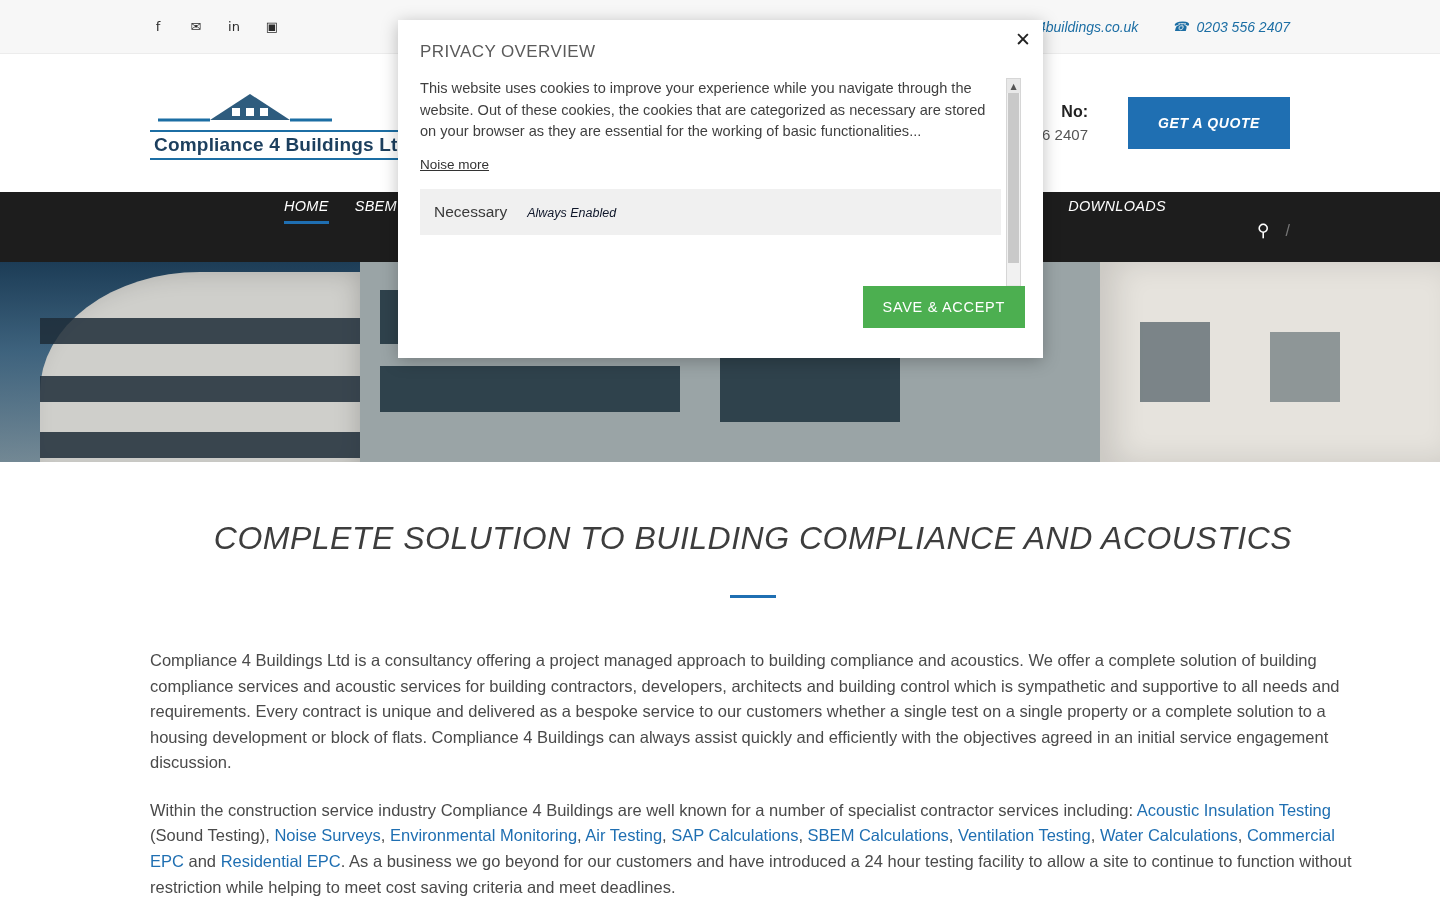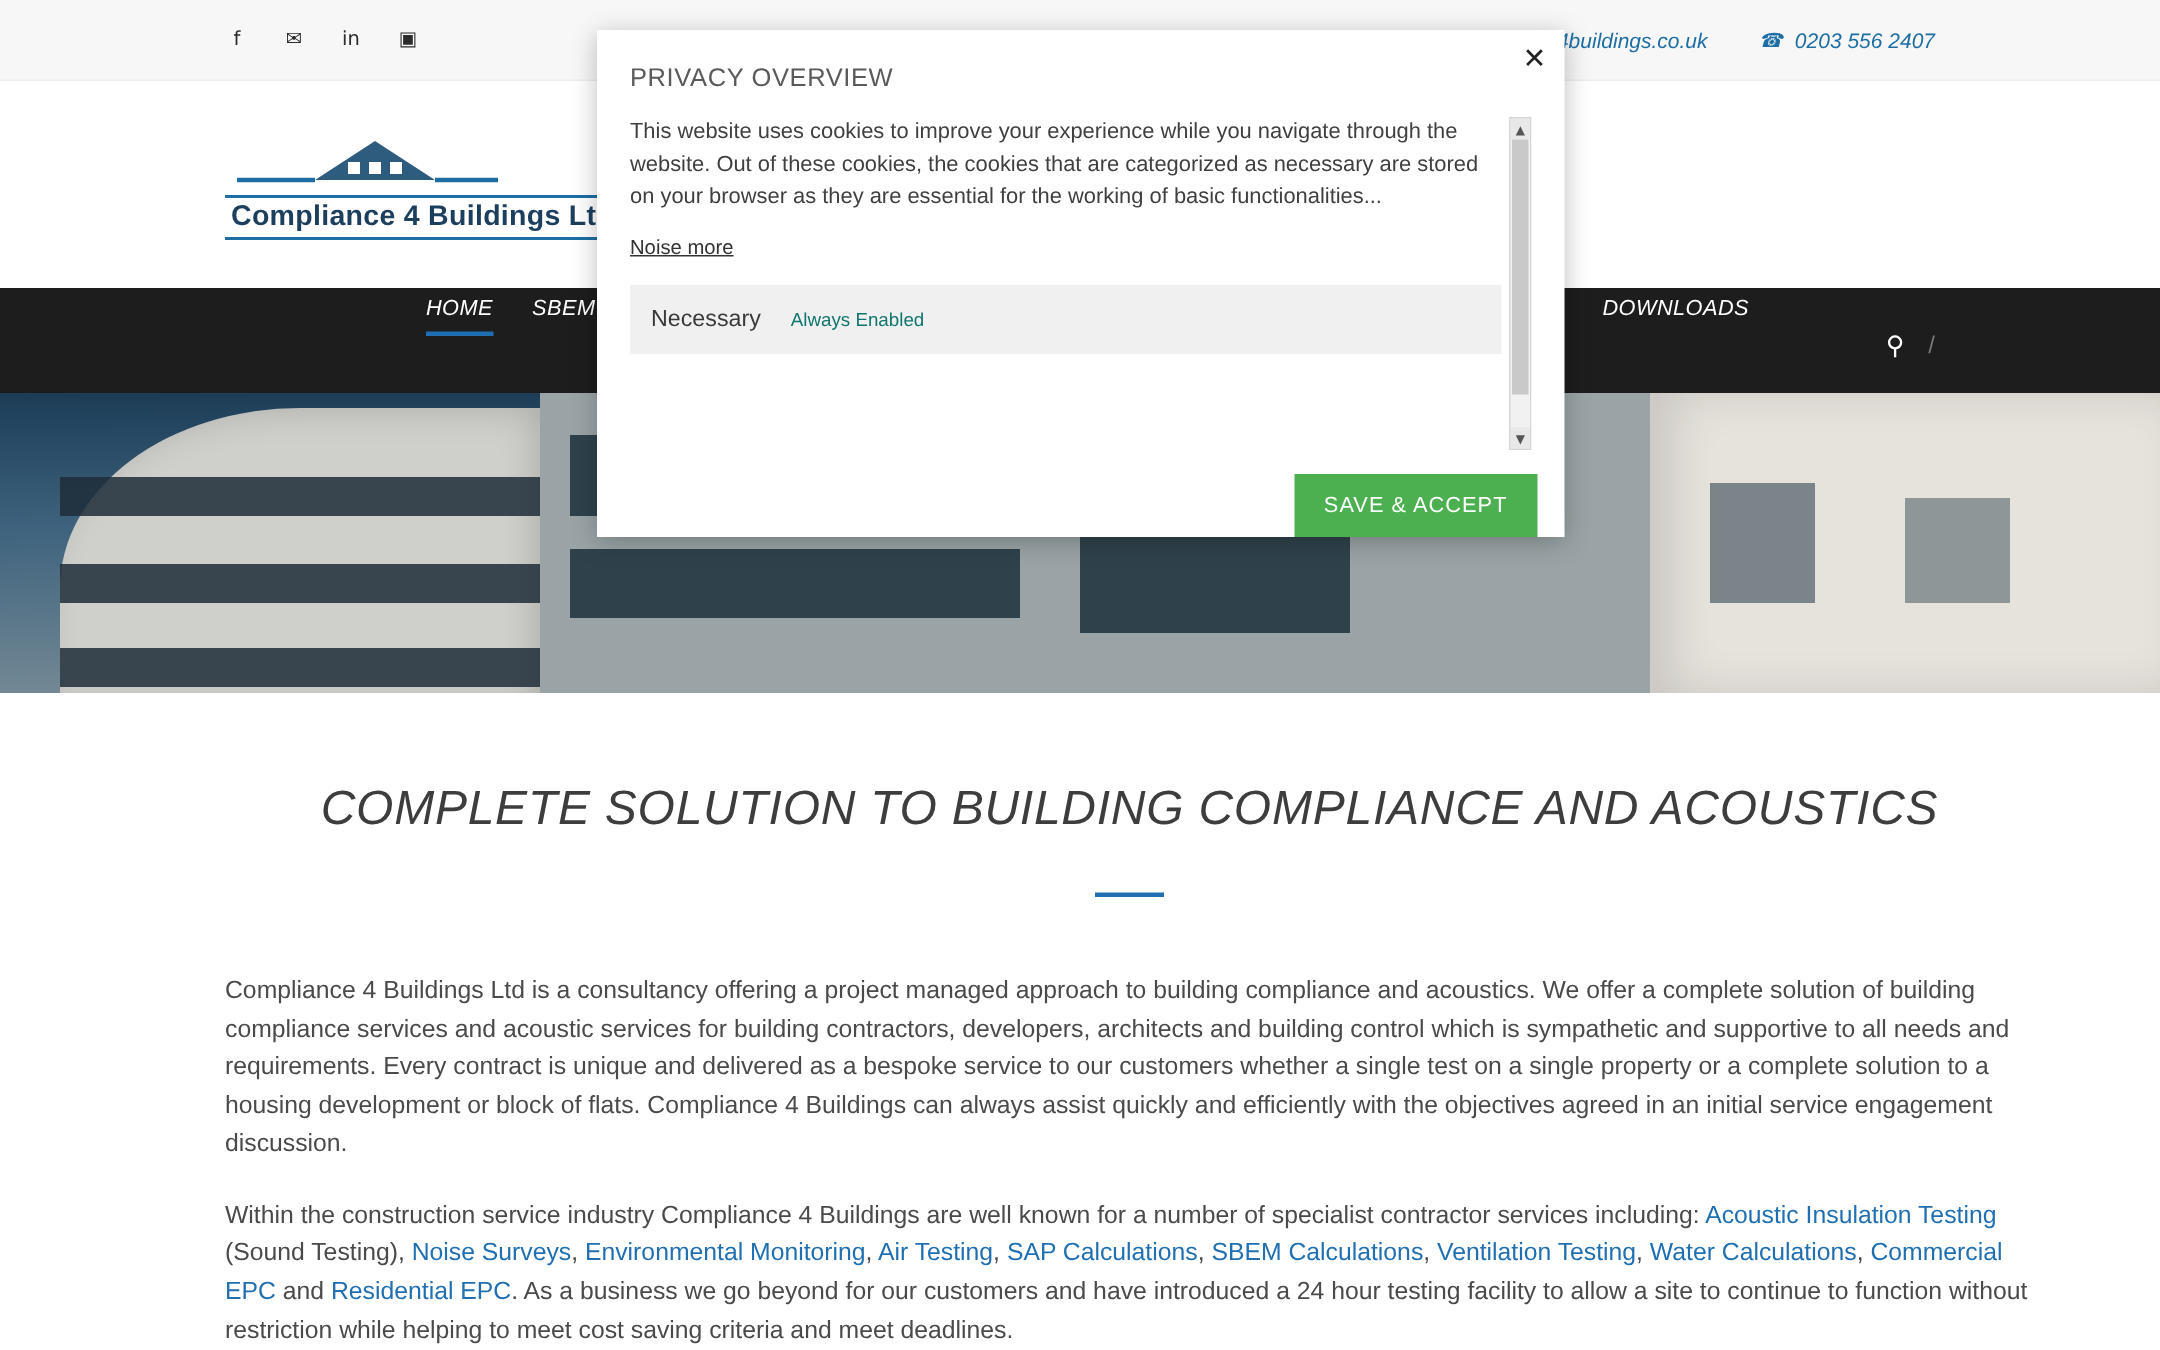--- a/index.html
+++ b/index.html
@@ -213,21 +213,21 @@
   .cookie-row {
     margin-top: 16px;
     background: #f0f0f0;
     padding: 14px 14px;
     display: flex;
     align-items: baseline;
     gap: 20px;
     min-height: 46px;
   }
   .cookie-row .name { font-size: 15.5px; color: #3a3a3a; }
-  .cookie-row .note { font-size: 12.5px; color: #0f766e; }
+  .cookie-row .note { font-size: 12.5px; color: #0f172a; font-style: italic; }
   .cookie-row.non-nec { flex-direction: column; gap: 0; padding-bottom: 8px;}
   .toggle-line { display: flex; align-items: center; gap: 10px; margin-top: 2px; }
   .toggle-label { font-size: 12.5px; font-weight: bold; color: #222; }
   .toggle {
     width: 40px; height: 20px; border-radius: 10px;
     background: #61c15b; position: relative; cursor: pointer;
   }
   .toggle .knob {
     position: absolute; left: 2px; top: 2px;
     width: 16px; height: 16px; border-radius: 50%; background: #fff;
@@ -245,21 +245,21 @@
   }
   .scroll-arrow.up { top: 0; }
   .scroll-arrow.down { bottom: 0; }
   .scroll-thumb {
     position: absolute; left: 1px; right: 1px; top: 14px; height: 170px;
     background: #c9c9c9; cursor: pointer;
   }
   .modal-footer {
     position: absolute; left: 0; right: 0; bottom: 0;
     height: 72px;
-    display: flex; align-items: flex-end; justify-content: flex-end;
+    display: flex; align-items: flex-start; justify-content: flex-end;
     padding-right: 18px;
   }
   .save-btn {
     background: #4caf50; color: #fff; border: none;
     font-size: 14.5px; letter-spacing: .7px;
     padding: 13px 20px; cursor: pointer;
   }
 </style>
 </head>
 <body>
@@ -288,20 +288,27 @@
     <svg class="logo-roof" viewBox="0 0 190 42">
       <polyline points="8,34 60,34" stroke="#1c6ea4" stroke-width="3" fill="none"></polyline>
       <polygon points="60,34 100,8 140,34" fill="#2e5c7e"></polygon>
       <polyline points="140,34 182,34" stroke="#1c6ea4" stroke-width="3" fill="none"></polyline>
       <rect x="82" y="22" width="8" height="8" fill="#ffffff"></rect>
       <rect x="96" y="22" width="8" height="8" fill="#ffffff"></rect>
       <rect x="110" y="22" width="8" height="8" fill="#ffffff"></rect>
     </svg>
     <div class="logo-text">Compliance 4 Buildings Ltd</div>
   </div>
+  <div class="header-right">
+    <div class="contact-block">
+      <div class="label">No:</div>
+      <div class="value">6 2407</div>
+    </div>
+    <button class="quote-btn">GET A QUOTE</button>
+  </div>
 </div>
 
 <div class="nav">
   <div class="nav-items" style="margin-left:10px;">
     <span class="nav-item active">HOME</span>
     <span class="nav-item">
       <span>SBEM US</span><span class="caret">▼</span>
     </span>
     <span class="nav-item">
       <span>SERVICES</span><span class="caret">▼</span>

